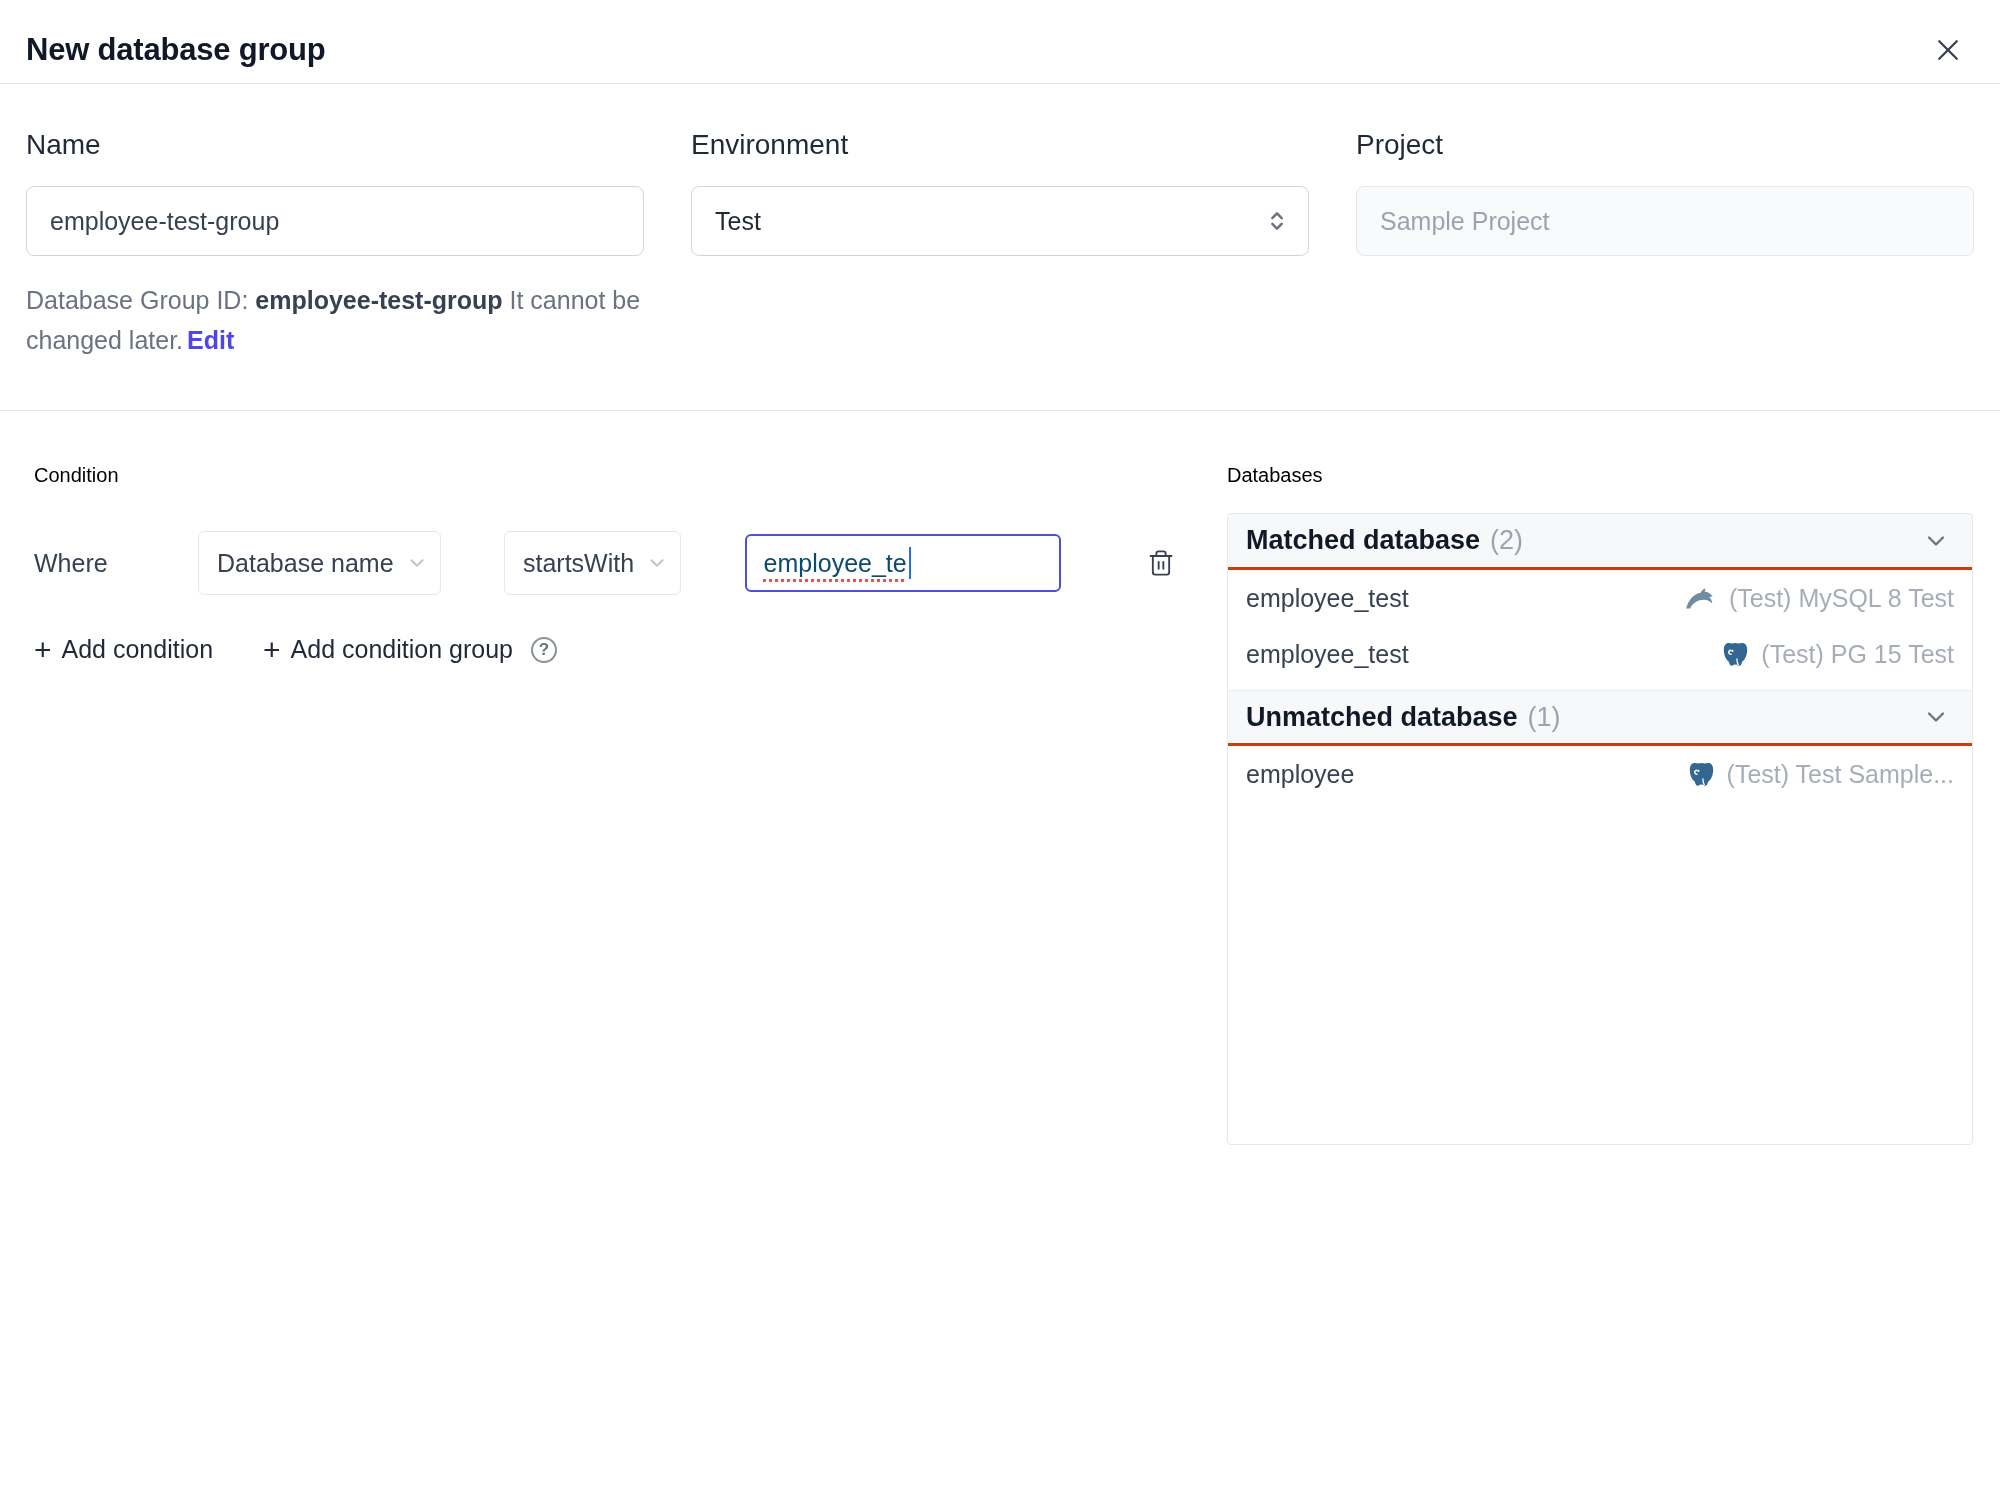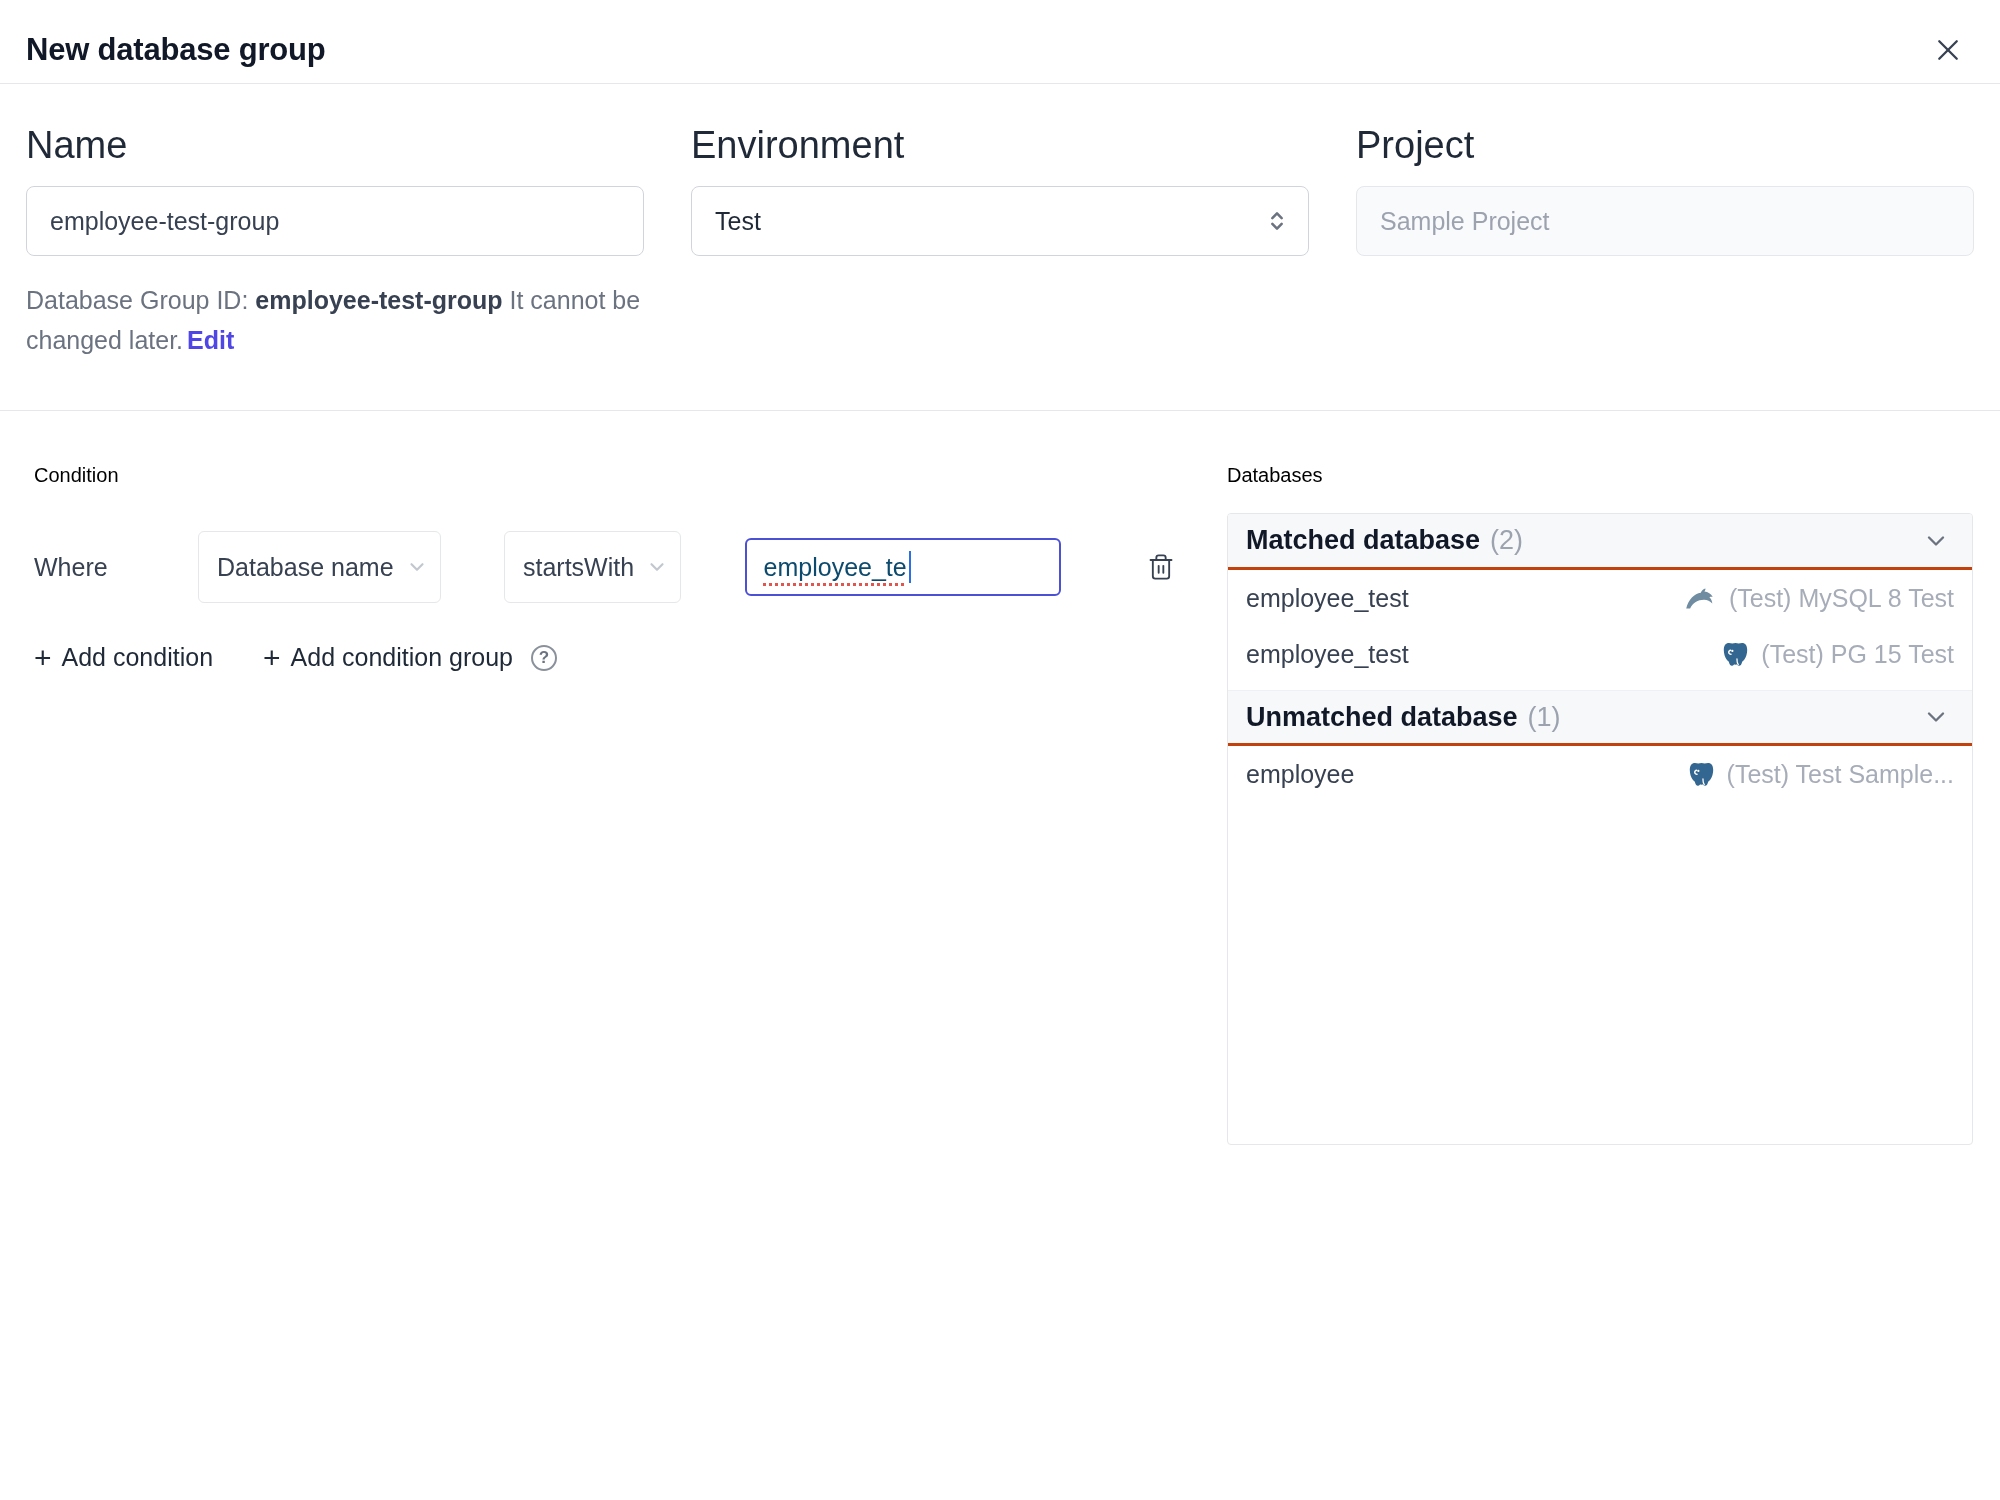--- a/index.html
+++ b/index.html
@@ -26,21 +26,21 @@
     color:#374151;
   }
 
   
   .form-section {
     padding:44px 26px 0 26px;
     display:grid;
     grid-template-columns:repeat(3, 1fr);
     column-gap:47px;
   }
-  .field-label { font-size:38px; line-height:34px; color:#1f2937; margin-bottom:24px; }
+  .field-label { font-size:28px; line-height:34px; color:#1f2937; margin-bottom:24px; }
   .text-input {
     width:100%; height:70px;
     border:1px solid #d1d5db; border-radius:8px;
     background:#fff;
     font-size:25px; color:#374151;
     padding:0 23px;
     font-family:inherit;
     outline:none;
   }
   .select-box { position:relative; }
@@ -68,21 +68,21 @@
   .section-divider { border:none; border-top:1px solid #e5e7eb; margin-top:50px; }
 
   
   .main { display:flex; padding:46px 27px 0 34px; gap:40px; align-items:flex-start; }
   .condition-col { flex:1; min-width:0; }
   .section-heading { font-size:20px; line-height:36px; font-weight:500; color:#000000; }
 
   .condition-row { margin-top:38px; display:flex; align-items:center;justify-content:space-between; }
   .where-label { font-size:25px; color:#374151; margin-right:36px; }
   .cond-select {
-    height:72px;
+    height:64px;
     display:flex; align-items:center; gap:12px;
     border:1px solid #e5e7eb; background:#fff; border-radius:6px;
     padding:0 12px 0 18px;
     font-size:25px; color:#374151;
     margin-right:9px;
     cursor:pointer;
     white-space:nowrap;
   }
   .chev { display:flex; color:#c3c8d0; }
   .cond-input {

